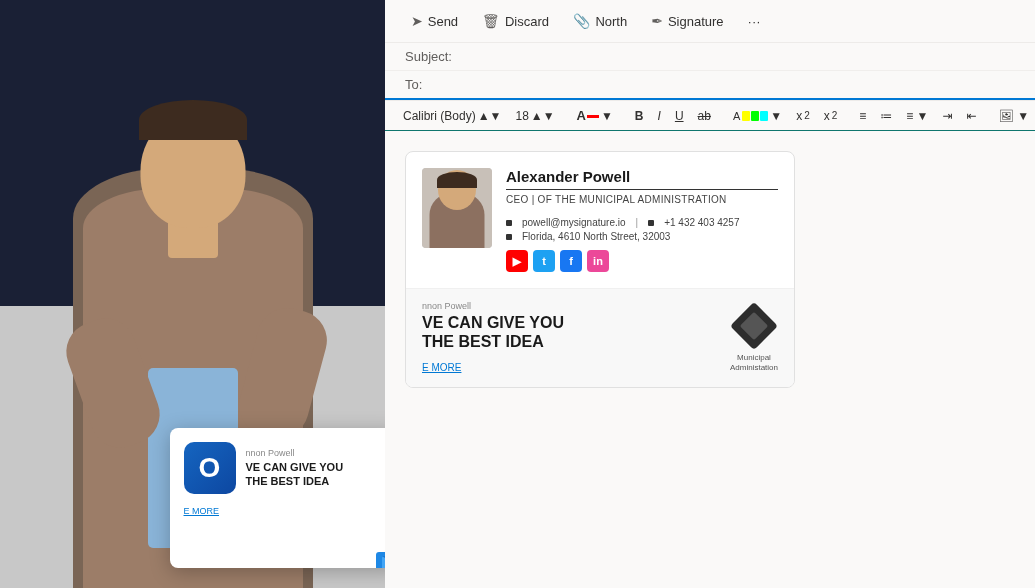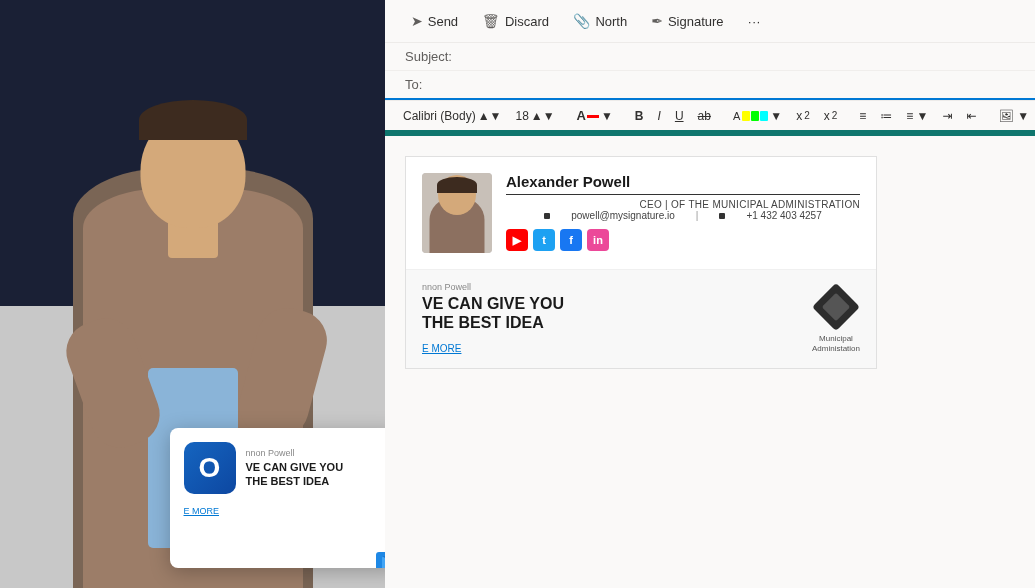--- a/index.html
+++ b/index.html
@@ -144,21 +144,21 @@
     .email-field-row.to-row {
       border-bottom: 2px solid #0078d4;
     }
 
     
     .format-toolbar {
       display: flex;
       align-items: center;
       gap: 2px;
       padding: 4px 12px;
-      border-bottom: 6px solid #0f766e;
+      border-bottom: 1px solid #0f766e;
       flex-wrap: nowrap;
       overflow: hidden;
     }
     .fmt-btn {
       display: flex;
       align-items: center;
       gap: 2px;
       padding: 3px 6px;
       border: none;
       background: transparent;
@@ -201,22 +201,22 @@
       flex: 1;
       padding: 10px 20px;
       overflow-y: auto;
       position: relative;
     }
 
     
     .signature-card {
       background: white;
       border: 1px solid #e0e0e0;
-      border-radius: 0;
-      width: 472px;
+      border-radius: 8px;
+      width: 390px;
       overflow: hidden;
       margin-top: 10px;
     }
     .sig-top {
       padding: 16px;
       display: flex;
       gap: 14px;
       align-items: flex-start;
       border-bottom: 1px solid #f0f0f0;
     }
@@ -238,32 +238,30 @@
       font-size: 15px;
       font-weight: 700;
       color: #1a1a1a;
       margin-bottom: 4px;
       border-bottom: 1px solid #333;
       padding-bottom: 4px;
     }
     .sig-title {
       font-size: 10px;
       color: #444;
-      margin-bottom: 0;
+      margin-bottom: 12px;
       letter-spacing: 0.3px;
-      text-align: right;
     }
     .sig-contact-row {
       display: flex;
       align-items: center;
-      gap: 21px;
+      gap: 10px;
       font-size: 10px;
       color: #444;
       margin-bottom: 3px;
-      justify-content: center;
     }
     .sig-contact-row .dot {
       width: 6px;
       height: 6px;
       background: #333;
       border-radius: 1px;
       flex-shrink: 0;
     }
     .sig-divider-v {
       color: #999;
@@ -510,20 +508,24 @@
         <div class="sig-info">
           <div class="sig-name">Alexander Powell</div>
           <div class="sig-title">CEO | OF THE MUNICIPAL ADMINISTRATION</div>
           <div class="sig-contact-row">
             <div class="dot"></div>
             <span>powell@mysignature.io</span>
             <span class="sig-divider-v">|</span>
             <div class="dot"></div>
             <span>+1 432 403 4257</span>
           </div>
+          <div class="sig-contact-row">
+            <div class="dot"></div>
+            <span>Florida, 4610 North Street, 32003</span>
+          </div>
           <div class="sig-social">
             <div class="social-icon si-youtube">▶</div>
             <div class="social-icon si-twitter">t</div>
             <div class="social-icon si-facebook">f</div>
             <div class="social-icon si-linkedin">in</div>
           </div>
         </div>
       </div>
 
       <div class="sig-bottom">

